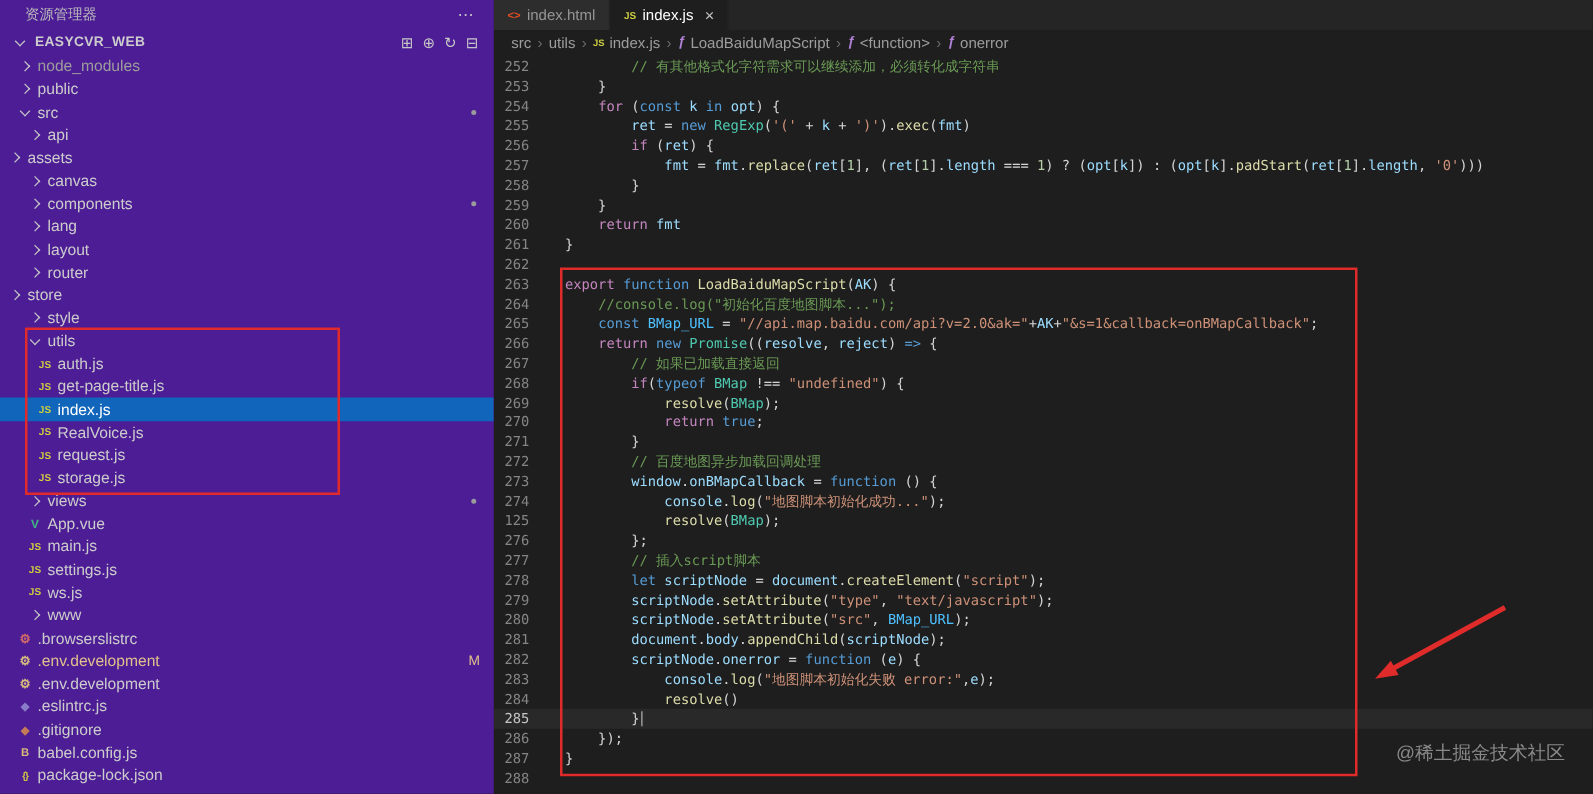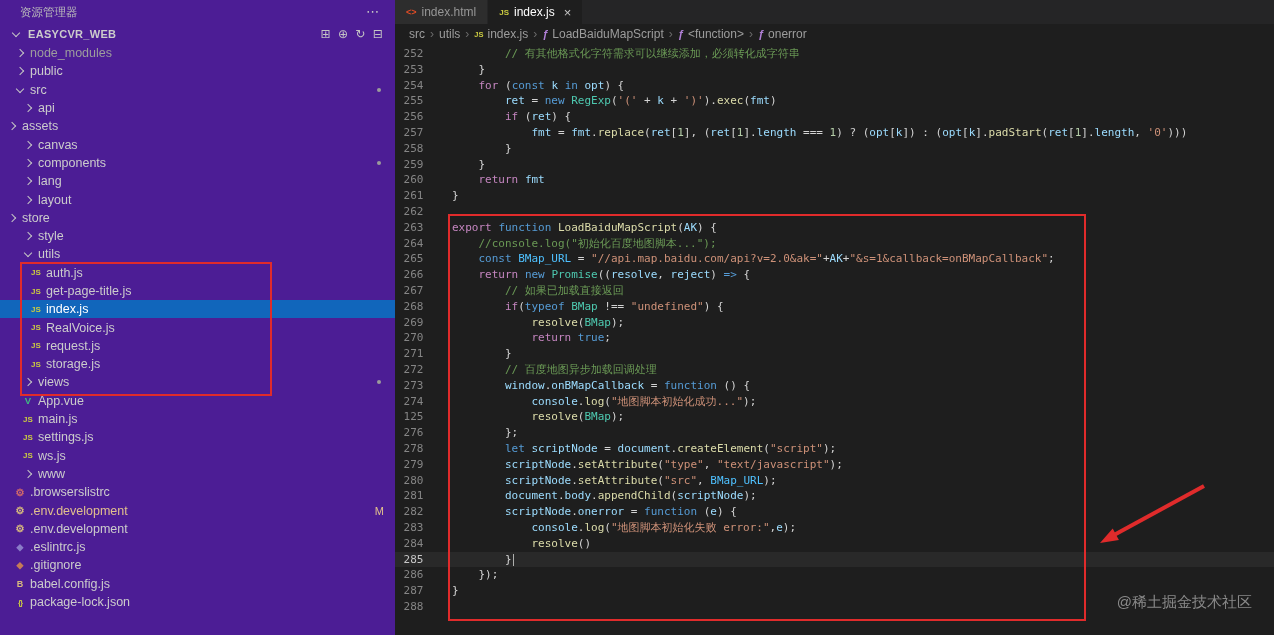--- a/index.html
+++ b/index.html
@@ -148,20 +148,26 @@
           <span class="twisty">
             <span class="chev right"></span>
           </span>
           <span class="row-label">lang</span>
         </div>
         <div class="tree-row" style="padding-left: 20px;">
           <span class="twisty">
             <span class="chev right"></span>
           </span>
           <span class="row-label">layout</span>
+        </div>
+        <div class="tree-row" style="padding-left: 20px;">
+          <span class="twisty">
+            <span class="chev right"></span>
+          </span>
+          <span class="row-label">router</span>
         </div>
         <div class="tree-row" style="padding-left: 4px;">
           <span class="twisty">
             <span class="chev right"></span>
           </span>
           <span class="row-label">store</span>
         </div>
         <div class="tree-row" style="padding-left: 20px;">
           <span class="twisty">
             <span class="chev right"></span>
@@ -319,20 +325,21 @@
         <div class="code-line"><span class="gutter">267</span><span class="code-text"><span class="tok-p">        </span><span class="tok-c">// 如果已加载直接返回</span></span></div>
         <div class="code-line"><span class="gutter">268</span><span class="code-text"><span class="tok-p">        </span><span class="tok-k">if</span><span class="tok-p">(</span><span class="tok-b">typeof</span><span class="tok-p"> </span><span class="tok-t">BMap</span><span class="tok-p"> !== </span><span class="tok-s">"undefined"</span><span class="tok-p">) {</span></span></div>
         <div class="code-line"><span class="gutter">269</span><span class="code-text"><span class="tok-p">            </span><span class="tok-f">resolve</span><span class="tok-p">(</span><span class="tok-t">BMap</span><span class="tok-p">);</span></span></div>
         <div class="code-line"><span class="gutter">270</span><span class="code-text"><span class="tok-p">            </span><span class="tok-k">return</span><span class="tok-p"> </span><span class="tok-b">true</span><span class="tok-p">;</span></span></div>
         <div class="code-line"><span class="gutter">271</span><span class="code-text"><span class="tok-p">        }</span></span></div>
         <div class="code-line"><span class="gutter">272</span><span class="code-text"><span class="tok-p">        </span><span class="tok-c">// 百度地图异步加载回调处理</span></span></div>
         <div class="code-line"><span class="gutter">273</span><span class="code-text"><span class="tok-p">        </span><span class="tok-v">window</span><span class="tok-p">.</span><span class="tok-v">onBMapCallback</span><span class="tok-p"> = </span><span class="tok-b">function</span><span class="tok-p"> () {</span></span></div>
         <div class="code-line"><span class="gutter">274</span><span class="code-text"><span class="tok-p">            </span><span class="tok-v">console</span><span class="tok-p">.</span><span class="tok-f">log</span><span class="tok-p">(</span><span class="tok-s">"地图脚本初始化成功..."</span><span class="tok-p">);</span></span></div>
         <div class="code-line"><span class="gutter">125</span><span class="code-text"><span class="tok-p">            </span><span class="tok-f">resolve</span><span class="tok-p">(</span><span class="tok-t">BMap</span><span class="tok-p">);</span></span></div>
         <div class="code-line"><span class="gutter">276</span><span class="code-text"><span class="tok-p">        };</span></span></div>
+        <div class="code-line"><span class="gutter">277</span><span class="code-text"><span class="tok-p">        </span><span class="tok-c">// 插入script脚本</span></span></div>
         <div class="code-line"><span class="gutter">278</span><span class="code-text"><span class="tok-p">        </span><span class="tok-b">let</span><span class="tok-p"> </span><span class="tok-v">scriptNode</span><span class="tok-p"> = </span><span class="tok-v">document</span><span class="tok-p">.</span><span class="tok-f">createElement</span><span class="tok-p">(</span><span class="tok-s">"script"</span><span class="tok-p">);</span></span></div>
         <div class="code-line"><span class="gutter">279</span><span class="code-text"><span class="tok-p">        </span><span class="tok-v">scriptNode</span><span class="tok-p">.</span><span class="tok-f">setAttribute</span><span class="tok-p">(</span><span class="tok-s">"type"</span><span class="tok-p">, </span><span class="tok-s">"text/javascript"</span><span class="tok-p">);</span></span></div>
         <div class="code-line"><span class="gutter">280</span><span class="code-text"><span class="tok-p">        </span><span class="tok-v">scriptNode</span><span class="tok-p">.</span><span class="tok-f">setAttribute</span><span class="tok-p">(</span><span class="tok-s">"src"</span><span class="tok-p">, </span><span class="tok-C">BMap_URL</span><span class="tok-p">);</span></span></div>
         <div class="code-line"><span class="gutter">281</span><span class="code-text"><span class="tok-p">        </span><span class="tok-v">document</span><span class="tok-p">.</span><span class="tok-v">body</span><span class="tok-p">.</span><span class="tok-f">appendChild</span><span class="tok-p">(</span><span class="tok-v">scriptNode</span><span class="tok-p">);</span></span></div>
         <div class="code-line"><span class="gutter">282</span><span class="code-text"><span class="tok-p">        </span><span class="tok-v">scriptNode</span><span class="tok-p">.</span><span class="tok-v">onerror</span><span class="tok-p"> = </span><span class="tok-b">function</span><span class="tok-p"> (</span><span class="tok-v">e</span><span class="tok-p">) {</span></span></div>
         <div class="code-line"><span class="gutter">283</span><span class="code-text"><span class="tok-p">            </span><span class="tok-v">console</span><span class="tok-p">.</span><span class="tok-f">log</span><span class="tok-p">(</span><span class="tok-s">"地图脚本初始化失败 error:"</span><span class="tok-p">,</span><span class="tok-v">e</span><span class="tok-p">);</span></span></div>
         <div class="code-line"><span class="gutter">284</span><span class="code-text"><span class="tok-p">            </span><span class="tok-f">resolve</span><span class="tok-p">()</span></span></div>
         <div class="code-line current-line"><span class="gutter">285</span><span class="code-text"><span class="tok-p">        }</span><span class="caret"></span></span></div>
         <div class="code-line"><span class="gutter">286</span><span class="code-text"><span class="tok-p">    });</span></span></div>
         <div class="code-line"><span class="gutter">287</span><span class="code-text"><span class="tok-p">}</span></span></div>

